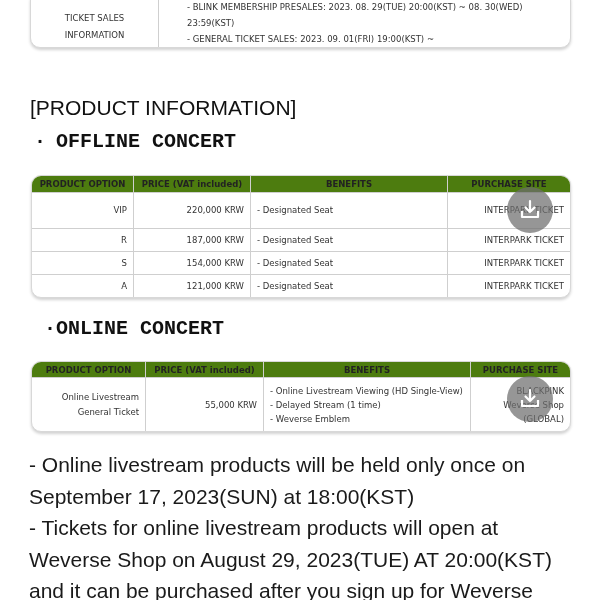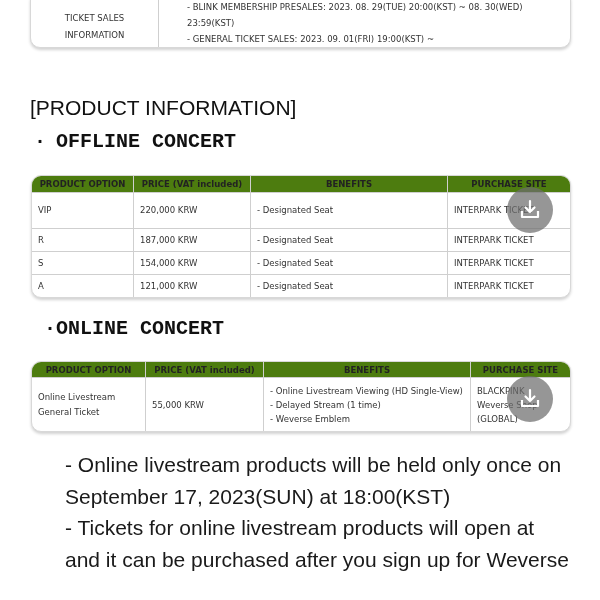--- a/index.html
+++ b/index.html
@@ -5,21 +5,21 @@
     html, body { margin:0; padding:0; }
     body { width:600px; height:600px; overflow:hidden; background:#fff; position:relative; font-family:"Liberation Sans", sans-serif; color:#111; }
     .card { position:absolute; background:#fff; border:1px solid #d8d8d8; border-radius:10px; box-shadow:0 2px 3px rgba(0,0,0,0.18); overflow:hidden; }
     table { border-collapse:collapse; width:100%; height:100%; font-family:"DejaVu Sans", sans-serif; font-size:8.5px; color:#333; }
     td, th { border:1px solid #cfcfcf; padding:0 6px; }
     tr:first-child td, tr:first-child th { border-top:none; }
     tr td:first-child, tr th:first-child { border-left:none; }
     tr td:last-child, tr th:last-child { border-right:none; }
     tr:last-child td { border-bottom:none; }
     th { background:#4d7c0f; font-weight:bold; color:#222; font-size:8.5px; height:15px; }
-    .c { text-align:left; }
+    .c { text-align:right; }
     .l { text-align:left; }
 
     #sales-card { left:30px; top:-10px; width:539px; height:56px; }
     #sales-card td { font-size:8.5px; }
     .sales-label { width:115px; text-align:center; line-height:17px; }
     .sales-lines div { line-height:16px; }
 
     .h1 { position:absolute; left:30px; top:96px; font-size:21px; font-weight:normal; font-family:"Liberation Sans", sans-serif; color:#111; }
     .h2 { position:absolute; left:34px; font-size:20px; font-weight:bold; font-family:Liberation Mono, monospace; color:#111; }
     .h2 .dot { display:inline-block; width:22px; font-weight:bold; }
@@ -28,21 +28,21 @@
     #offline-card tr.vip td { height:33px; }
     #offline-card tr.row td { height:21px; }
 
     #online-card { left:31px; top:361px; width:538px; height:69px; }
     .ben-lines div, .site-lines div { line-height:14px; }
 
     .dl-btn { position:absolute; width:46px; height:46px; border-radius:50%; background:rgba(110,110,110,0.72); display:flex; align-items:center; justify-content:center; }
     .dl-btn svg { width:24px; height:24px; }
 
     .notes { position:absolute; left:29px; top:449px; width:560px; font-family:"Liberation Sans", sans-serif; font-size:21px; line-height:31.5px; color:#1a1a1a; }
-    .notes div { white-space:nowrap;margin-left:36px; }
+    .notes div { white-space:nowrap; }
   </style>
 </head>
 <body>
 
 <div class="card" id="sales-card">
   <table>
     <tbody>
         <tr>
       <td class="sales-label">
         <div>TICKET SALES</div>
@@ -146,14 +146,15 @@
   <svg viewBox="0 0 24 24">
     <path d="M12 3 V14 M7.5 9.5 L12 14 L16.5 9.5" fill="none" stroke="#fff" stroke-width="2.2" stroke-linecap="round" stroke-linejoin="round"></path>
     <path d="M4 13 V19 H20 V13" fill="none" stroke="#fff" stroke-width="2.2" stroke-linejoin="round"></path>
   </svg>
 </div>
 
 <div class="notes">
   <div>- Online livestream products will be held only once on</div>
   <div>September 17, 2023(SUN) at 18:00(KST)</div>
   <div>- Tickets for online livestream products will open at</div>
+  <div>Weverse Shop on August 29, 2023(TUE) AT 20:00(KST)</div>
   <div>and it can be purchased after you sign up for Weverse</div>
 </div>
 
 </body></html>

